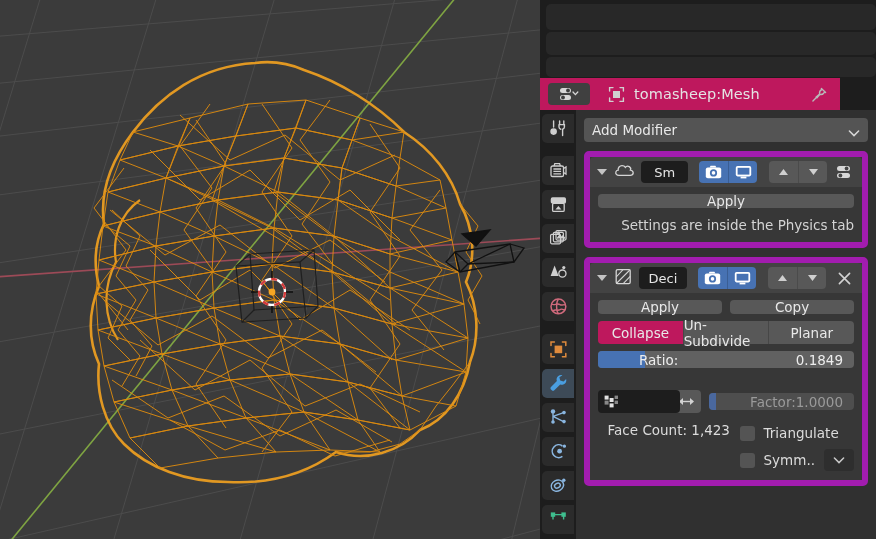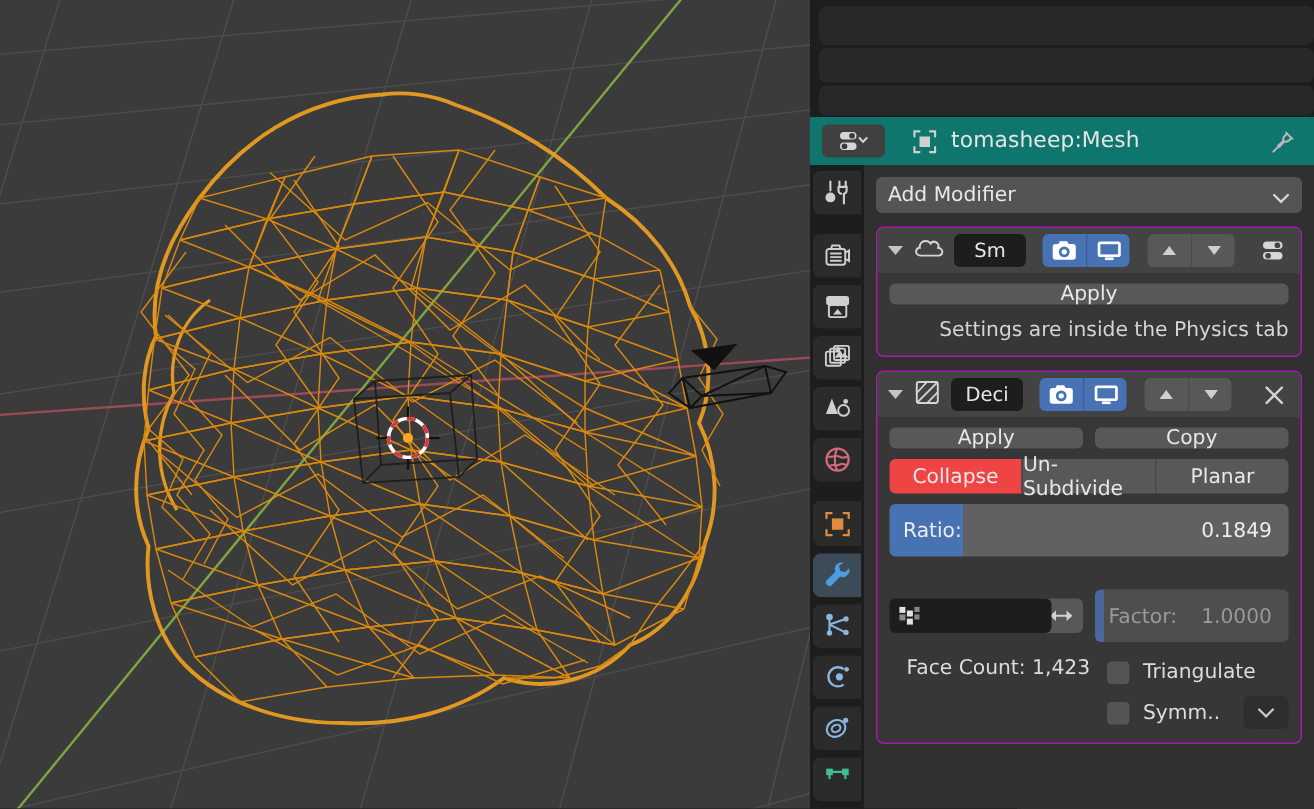--- a/index.html
+++ b/index.html
@@ -18,22 +18,22 @@
 
   .topstrip { position:absolute; left:0; top:0; width:336px; height:78px;
     background:#1d1d1d; }
   .topstrip .band { position:absolute; left:6px; width:330px; background:#282828;
      border-radius:5px; }
   .band1 { top:4px; height:26px; }
   .band2 { top:32px; height:23px; }
   .band3 { top:57px; height:20px; }
 
   
-  .prop-header { position:absolute; left:0; top:78px; width:336px; height:32px;
-    background:#0f766e; display:flex; align-items:center;text-align:right; }
+  .prop-header { position:absolute; left:0; top:78px; width:300px; height:32px;
+    background:#be185d; display:flex; align-items:center;text-align:right; }
   .editor-type { margin-left:8px; width:42px; height:22px; background:#404040;
     border-radius:4px; display:flex; align-items:center; justify-content:center;
     gap:2px; cursor:pointer; }
   .breadcrumb { display:flex; align-items:center; gap:9px; margin-left:18px; }
   .bc-text { color:#e4e4e4; font-size:14.5px; letter-spacing:.1px; }
   .pin { position:absolute; right:12px; top:8px; width:18px; height:18px;
     cursor:pointer; }
 
   
   .rail { position:absolute; left:0; top:110px; width:36px; height:429px;
@@ -48,21 +48,21 @@
   
   .body { position:absolute; left:36px; top:110px; width:300px; height:429px;
     background:#303030; padding:8px 8px 0 8px; }
 
   .add-mod { width:100%; height:24px; background:#545454; border-radius:4px;
     display:flex; align-items:center; padding:0 8px; color:#e8e8e8;
     font-size:13.5px; cursor:pointer; position:relative; }
   .add-mod .chev { position:absolute; right:8px; top:7px; }
 
   .mod-panel { margin-top:9px; background:#373737; border-radius:5px;
-    border:1px solid #a21caf; }
+    border:6px solid #a21caf; }
   .mod-head { height:30px; display:flex; align-items:center; padding:0 7px;
     background:#434343; border-radius:4px 4px 0 0; gap:6px; }
   .tri { width:0; height:0; border-left:5px solid transparent;
     border-right:5px solid transparent; border-top:6px solid #c4c4c4;
     cursor:pointer; margin-right:1px; }
   .mod-name { background:#1d1d1d; border-radius:4px; height:22px; width:48px;
     display:flex; align-items:center; justify-content:center;
     color:#e6e6e6; font-size:13px; cursor:text; }
   .tgl-group { display:flex; margin-left:5px; }
   .tgl { width:29px; height:22px; background:#4772b3; display:flex;
@@ -82,28 +82,28 @@
     align-items:center; justify-content:center; color:#e8e8e8; font-size:13.5px;
     cursor:pointer; }
   .btn-row { display:flex; gap:8px; }
   .btn-row .btn { flex:1; }
   .note { color:#d4d4d4; font-size:13.5px; margin-top:9px; text-align:right; }
 
   .seg-row { display:flex; margin-top:7px; }
   .seg { flex:1; height:23px; background:#585858; display:flex;
     align-items:center; justify-content:center; color:#e8e8e8; font-size:13.5px;
     cursor:pointer; }
-  .seg.on { background:#ef4444; }
+  .seg.on { background:#be185d; }
   .seg:first-child { border-radius:4px 0 0 4px; }
   .seg:last-child { border-radius:0 4px 4px 0; }
   .seg + .seg { border-left:1px solid #474747; }
 
-  .slider { position:relative; height:35px; background:#616161; border-radius:4px;
+  .slider { position:relative; height:17px; background:#616161; border-radius:4px;
     margin-top:7px; overflow:hidden; cursor:ew-resize; display:flex;
-    align-items:center; }
+    align-items:center;padding-left:32px; }
   .slider .fill { position:absolute; left:0; top:0; bottom:0; background:#4772b3; }
   .slider .lbl { position:relative; color:#ededed; font-size:13.5px; margin-left:9px; }
   .slider .val { position:relative; margin-left:auto; margin-right:11px;
     color:#ededed; font-size:13.5px; }
   .slider.dim { background:#4e4e4e; }
   .slider.dim .lbl, .slider.dim .val { color:#9a9a9a; }
   .slider.dim .fill { background:#4a689e; }
 
   .vg-row { display:flex; gap:8px; margin-top:22px; align-items:center; }
   .vg-field { flex:1; height:23px; background:#1d1d1d; border-radius:4px;

